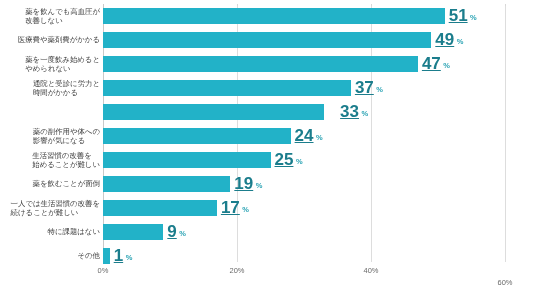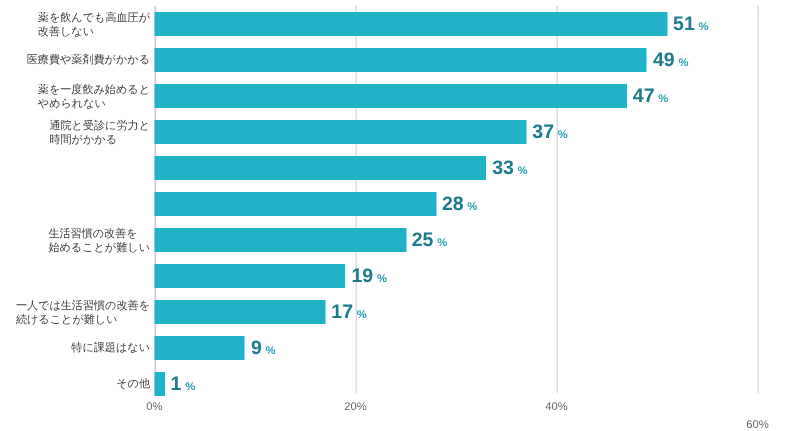--- a/index.html
+++ b/index.html
@@ -84,24 +84,25 @@
   }
   .value {
     position: absolute;
     top: 4px;
     height: 16px;
     display: flex;
     align-items: center;
     white-space: nowrap;
   }
   .value .num {
-    font-size: 13px;
+    font-size: 17px;
     font-weight: bold;
     color: #1b7d8c;
     line-height: 16px;
+    text-decoration: underline;
   }
   .value .pct {
     font-size: 7.5px;
     font-weight: bold;
     color: #2aa3b4;
     margin-left: 2.5px;
     line-height: 16px;
     position: relative;
     top: 1.5px;
   }
@@ -166,41 +167,44 @@
 時間がかかる</div>
         <div class="bar" style="width: 247.9px; background: rgb(34, 178, 200);"></div>
         <div class="value" style="left: 354.9px;">
           <span class="num" style="color: rgb(27, 125, 140);">37</span>
           <span class="pct" style="color: rgb(42, 163, 180);">%</span>
         </div>
       </div>
       <div class="row" style="top: 100px;">
         <div class="bar" style="width: 221.1px; background: rgb(34, 178, 200);"></div>
         <div class="value" style="left: 328.1px;">
-          <span class="num" style="color: rgb(27, 125, 140);">33</span>
+          <span class="num" style="color: rgb(27, 125, 140); margin-left: 12px;">33</span>
           <span class="pct" style="color: rgb(42, 163, 180);">%</span>
         </div>
       </div>
       <div class="row" style="top: 124px;">
+        <div class="cat-label">薬の副作用や体への
+影響が気になる</div>
         <div class="bar" style="width: 187.6px; background: rgb(34, 178, 200);"></div>
         <div class="value" style="left: 294.6px;">
-          <span class="num" style="color: rgb(27, 125, 140);">28</span>
+          <span class="num" style="color: rgb(27, 125, 140);">24</span>
           <span class="pct" style="color: rgb(42, 163, 180);">%</span>
         </div>
       </div>
       <div class="row" style="top: 148px;">
         <div class="cat-label">生活習慣の改善を
 始めることが難しい</div>
         <div class="bar" style="width: 167.5px; background: rgb(34, 178, 200);"></div>
         <div class="value" style="left: 274.5px;">
           <span class="num" style="color: rgb(27, 125, 140);">25</span>
           <span class="pct" style="color: rgb(42, 163, 180);">%</span>
         </div>
       </div>
       <div class="row" style="top: 172px;">
+        <div class="cat-label">薬を飲むことが面倒</div>
         <div class="bar" style="width: 127.3px; background: rgb(34, 178, 200);"></div>
         <div class="value" style="left: 234.3px;">
           <span class="num" style="color: rgb(27, 125, 140);">19</span>
           <span class="pct" style="color: rgb(42, 163, 180);">%</span>
         </div>
       </div>
       <div class="row" style="top: 196px;">
         <div class="cat-label">一人では生活習慣の改善を
 続けることが難しい</div>
         <div class="bar" style="width: 113.9px; background: rgb(34, 178, 200);"></div>

